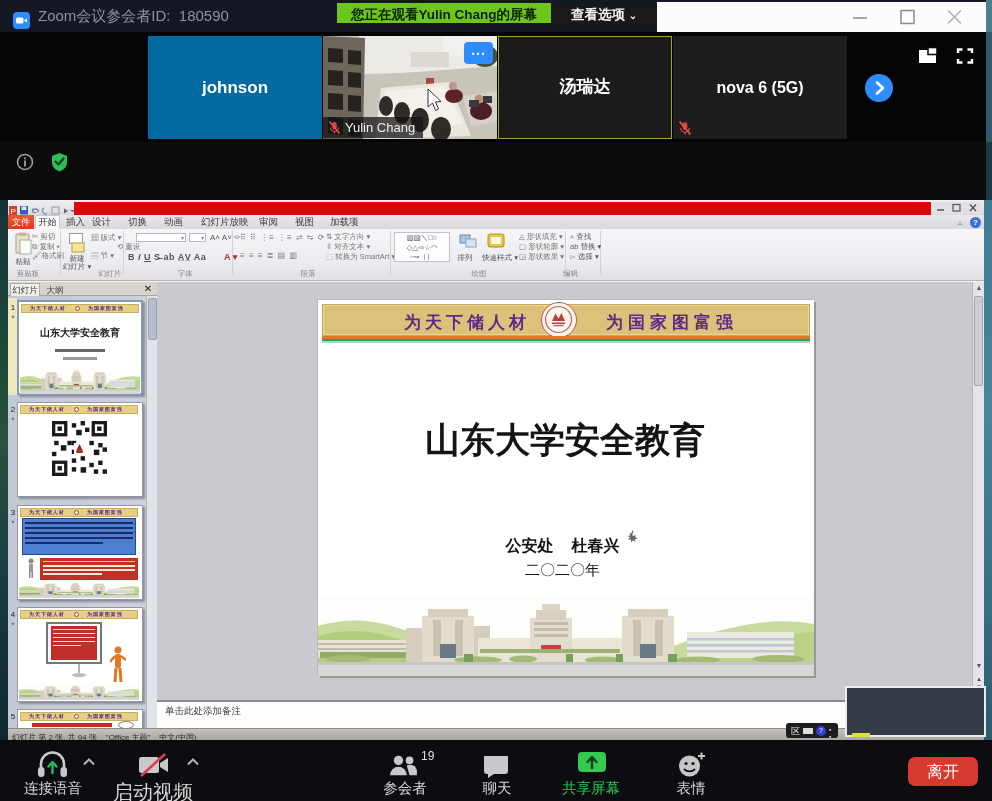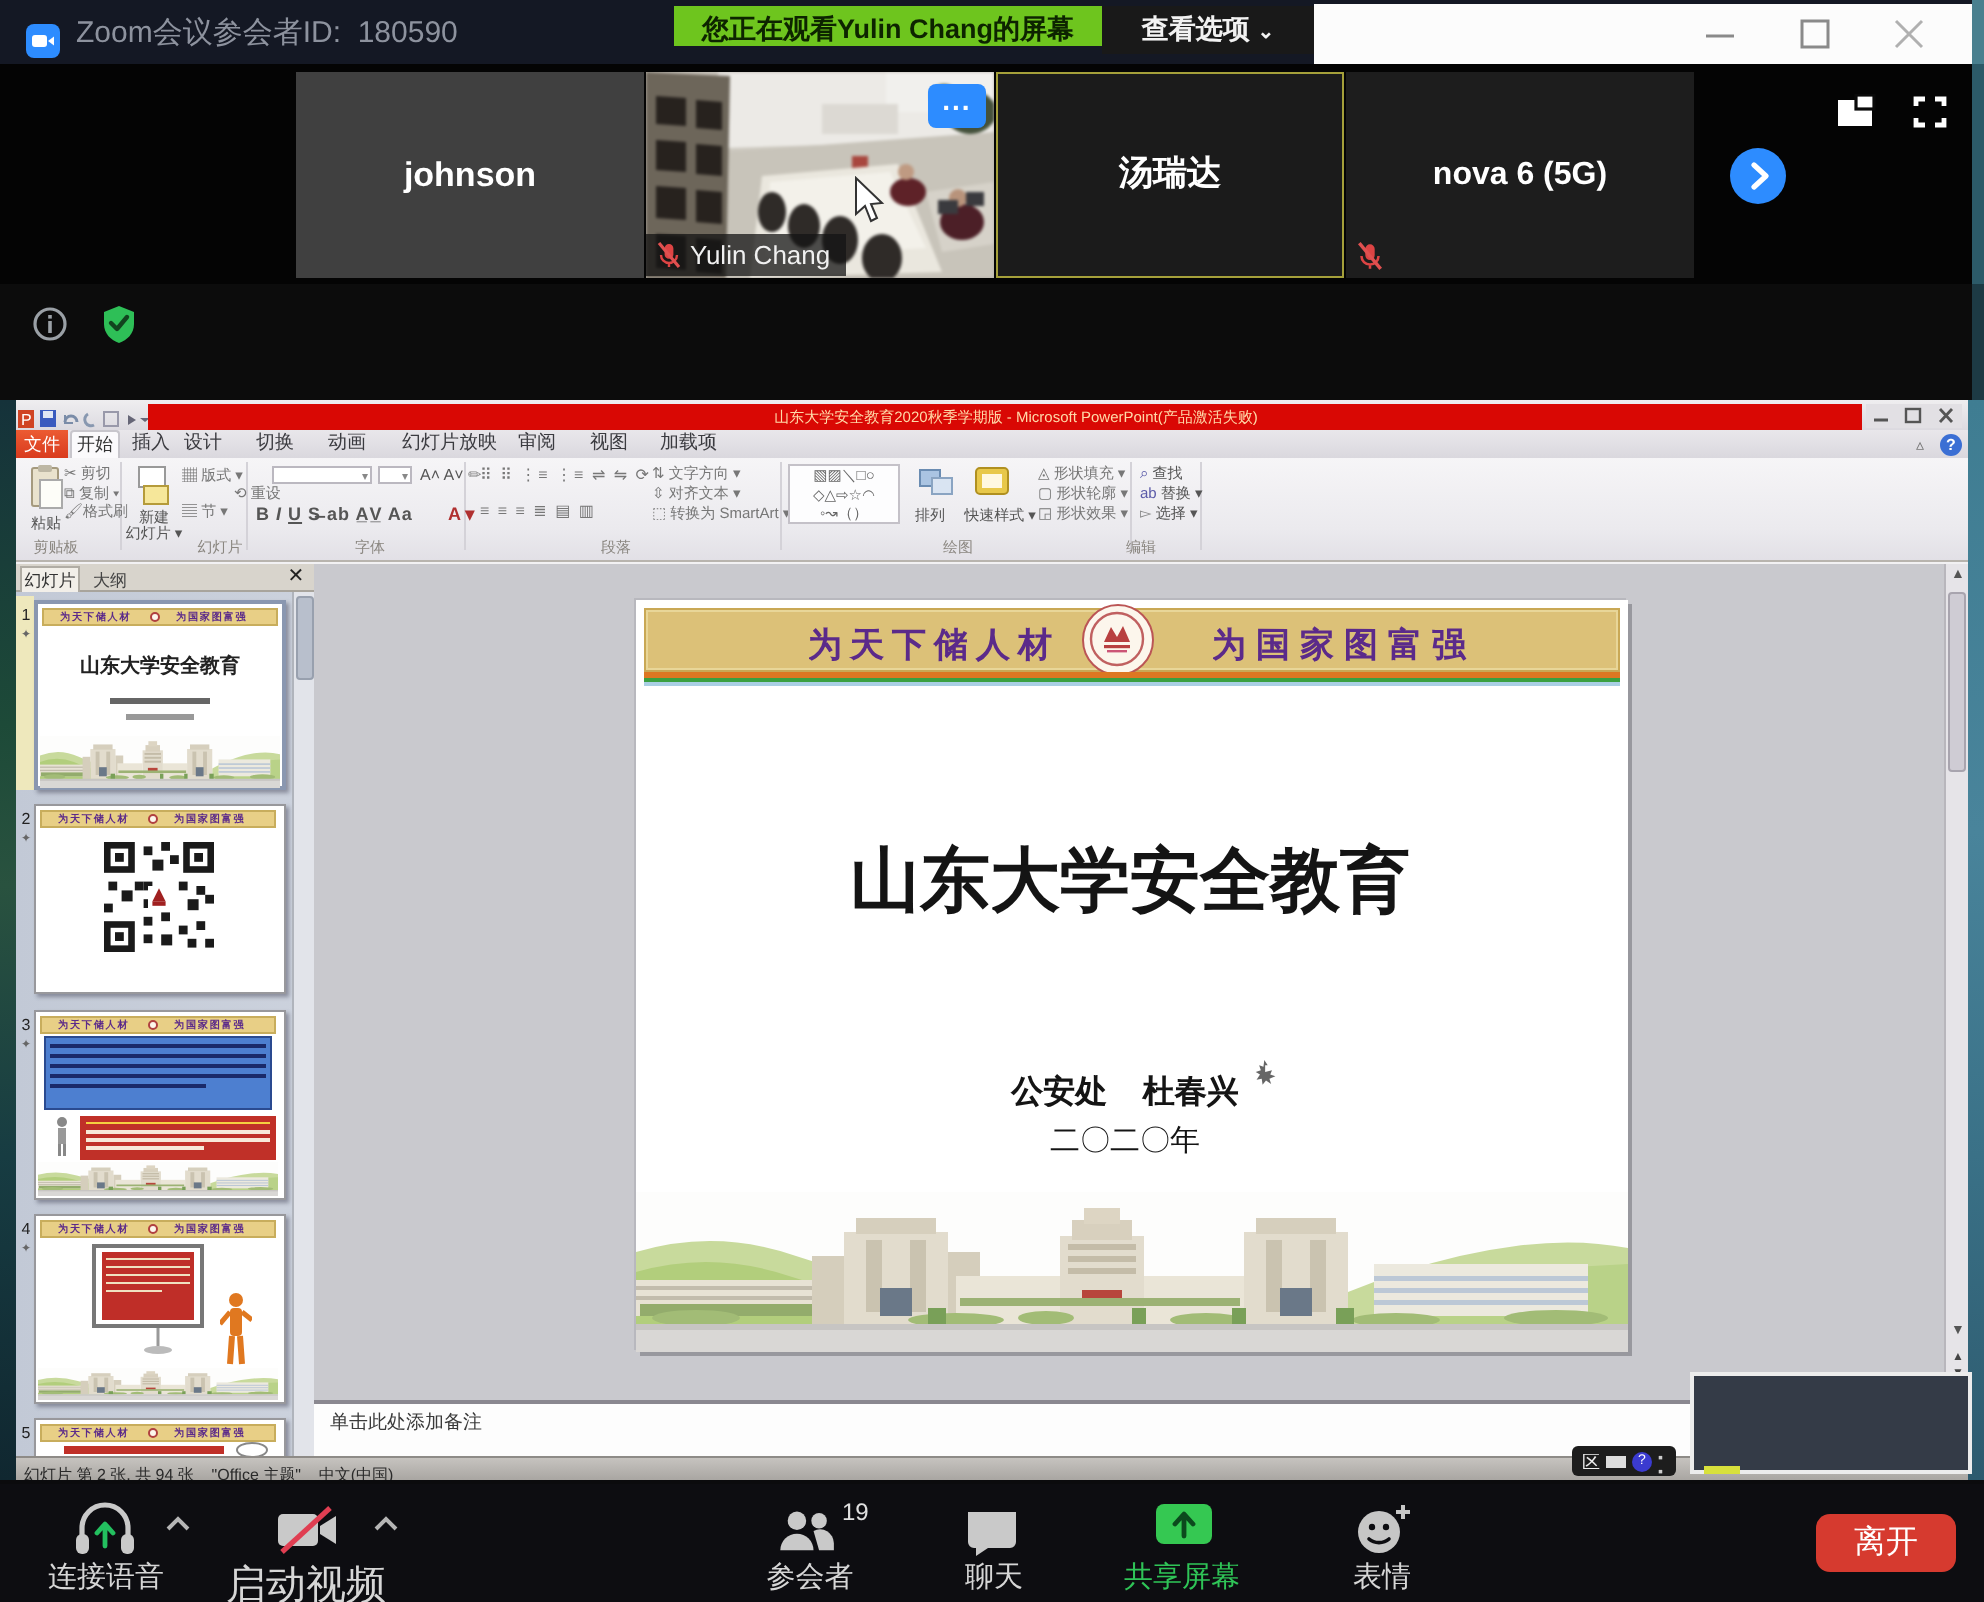--- a/index.html
+++ b/index.html
@@ -90,21 +90,21 @@
 
 <svg class="abs" style="left:845px;top:8px;" width="130" height="18" viewBox="0 0 130 18">
   <line x1="8" y1="10" x2="22" y2="10" stroke="#8a8a8a" stroke-width="1.5"></line>
   <rect x="56" y="2.5" width="13" height="13" fill="none" stroke="#8a8a8a" stroke-width="1.5"></rect>
   <path d="M103 2.5 L116 15.5 M116 2.5 L103 15.5" stroke="#b0b0b0" stroke-width="1.5"></path>
 </svg>
 
 <div class="abs" style="left:0;top:32px;width:986px;height:110px;background:#040404;"></div>
 <div class="abs" style="left:986px;top:32px;width:6px;height:110px;background:#2c5a68;"></div>
 
-<div class="abs" style="left:148px;top:36px;width:174px;height:103px;background:#404040;color:#fff;font-weight:bold;font-size:17px;text-align:center;line-height:103px;">johnson</div>
+<div class="abs" style="left:148px;top:36px;width:174px;height:103px;background:#0369a1;color:#fff;font-weight:bold;font-size:17px;text-align:center;line-height:103px;">johnson</div>
 
 <div class="abs" style="left:323px;top:36px;width:174px;height:103px;background:#b5b1a8;overflow:hidden;" id="videotile">
 <svg width="174" height="103" viewBox="0 0 174 103" style="filter:blur(0.7px);">
   <rect width="174" height="103" fill="#cdc9c0"></rect>
   <polygon points="36,0 174,0 174,34 40,38" fill="#eceae6"></polygon>
   <rect x="120" y="0" width="54" height="20" fill="#f1f0ed"></rect>
   <polygon points="40,40 174,30 174,103 40,103" fill="#c8c4ba"></polygon>
   <polygon points="0,0 42,2 40,103 0,103" fill="#6d665a"></polygon>
   <g fill="#27221e">
     <polygon points="5,12 20,13 20,27 5,26"></polygon>
@@ -191,21 +191,20 @@
   </svg>
 
 <div class="abs" style="left:0;top:200px;width:992px;height:542px;background:#0b0b0d;" id="desk">
   <div class="abs" style="left:0;top:0;width:8px;height:540px;background:linear-gradient(#15323a,#1d4a38 30%,#29523f 45%,#173c42 70%,#102730);"></div>
   <div class="abs" style="left:984px;top:0;width:8px;height:540px;background:linear-gradient(#3f7d92,#49849b 40%,#3a7187 70%,#2d5a6e);"></div>
 
   <div class="abs" style="left:8px;top:0;width:976px;height:540px;background:#f2f1f3;overflow:hidden;">
 
     <div class="abs" style="left:0;top:0;width:976px;height:15px;background:linear-gradient(#efeef0,#dcdae0);"></div>
     <div class="abs" style="left:66px;top:2px;width:857px;height:13px;background:#d90804;"></div>
-    <div class="abs" style="left:250px;top:3.5px;width:500px;height:11px;color:#ffd9a8;font-size:7.5px;text-align:center;white-space:nowrap;">山东大学安全教育2020秋季学期版 - Microsoft PowerPoint(产品激活失败)</div>
 
     <div class="abs" style="left:0px;top:2px;width:66px;height:11px;">
       <svg width="66" height="11" viewBox="0 0 66 11">
         <rect x="1" y="1" width="8" height="9" fill="#d04423"></rect>
           <text x="2.5" y="8.5" font-size="8" fill="#fff" font-family="Liberation Sans">P</text>
         <rect x="12" y="1" width="8" height="8.5" fill="#3a5bbf"></rect>
           <rect x="13.5" y="1.5" width="5" height="3.5" fill="#dfe6f5"></rect>
         <path d="M24.5 7 a3 3 0 1 1 6 0" stroke="#7a8ca8" fill="none" stroke-width="1.5"></path>
           <path d="M24.5 3.5 l0 4 l4 0" fill="none" stroke="#7a8ca8" stroke-width="1"></path>
         <path d="M36 3 a3 3 0 1 0 3 5.5" stroke="#8898b0" fill="none" stroke-width="1.5"></path>

